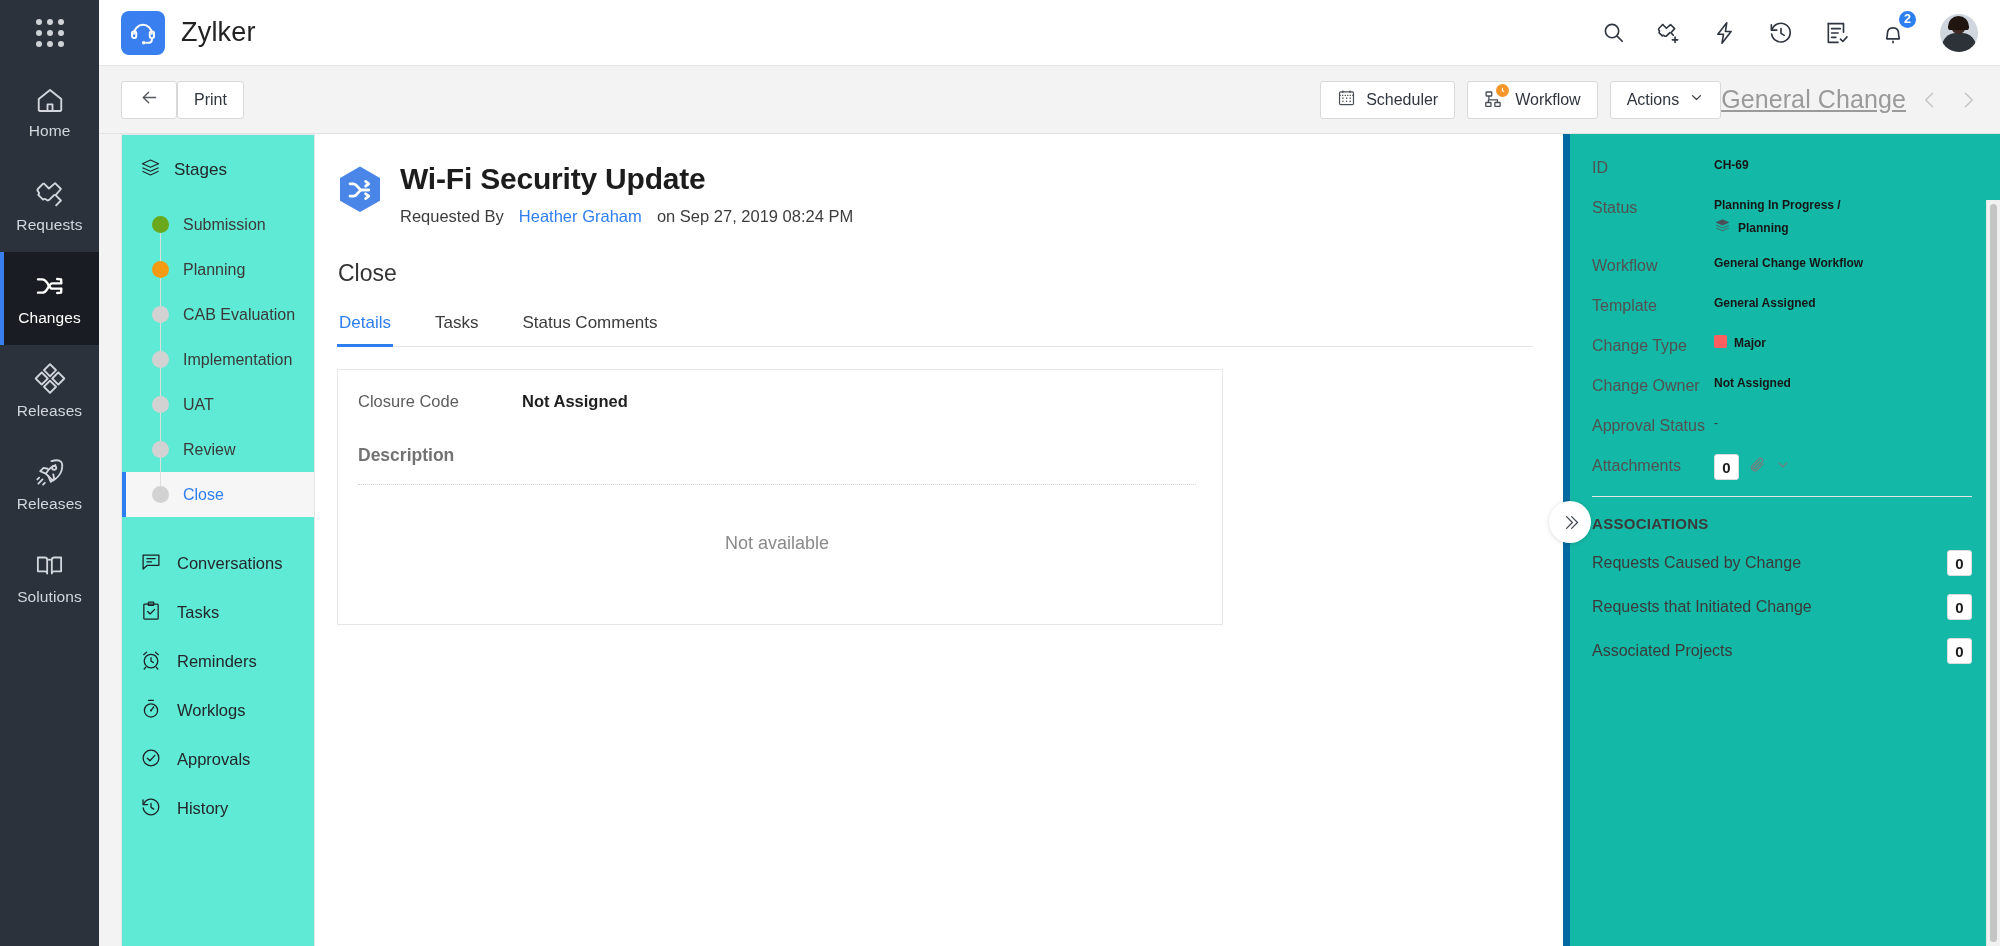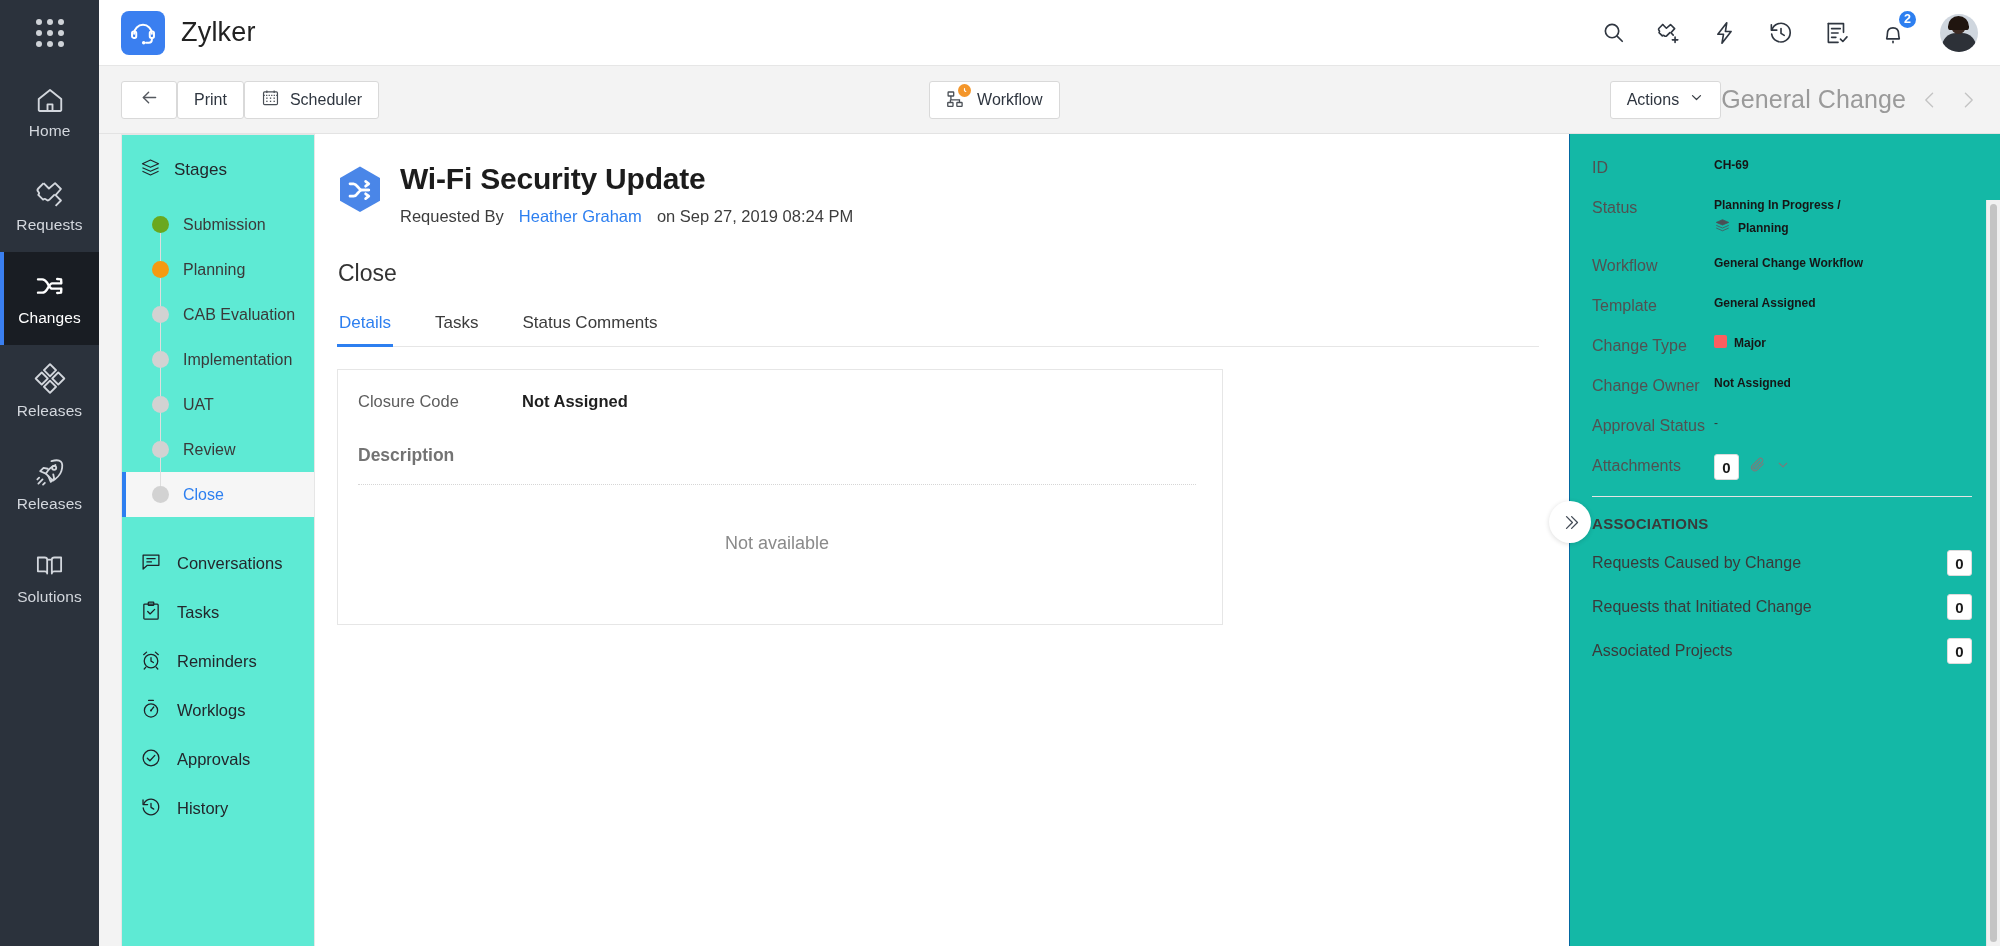--- a/index.html
+++ b/index.html
@@ -66,23 +66,23 @@
   .toolbar {
     height: 68px; flex: 0 0 68px; background: #f3f3f3; display: flex; align-items: center;
     padding: 0 18px 0 22px; border-bottom: 1px solid #e3e3e3;
   }
   .btn {
     height: 38px; background: #ffffff; border: 1px solid #d9d9d9; border-radius: 3px;
     display: inline-flex; align-items: center; gap: 10px; padding: 0 16px;
     font-size: 16px; color: #2f3640; cursor: pointer; white-space: nowrap;
   }
   .btn.icon-only { width: 56px; justify-content: center; padding: 0; }
-  .toolbar-mid { flex: 1 1 auto; display: flex; justify-content: space-between; gap: 12px; }
+  .toolbar-mid { flex: 1 1 auto; display: flex; justify-content: flex-end; gap: 12px; }
   .toolbar-right { display: flex; align-items: center; gap: 10px; }
-  .crumb-title { font-size: 25px; color: #9a9a9a; letter-spacing: .1px; }
+  .crumb-title { font-size: 25px; color: #9a9a9a; letter-spacing: .1px; text-decoration: underline; }
   .chev-nav { color: #c4c4c4; cursor: pointer; display: flex; align-items: center; padding: 0 3px; }
   .wf-icon { position: relative; display: inline-flex; }
   .wf-dot {
     position: absolute; right: -4px; top: -5px; width: 13px; height: 13px;
     border-radius: 50%; background: #f4962a; display:flex; align-items:center; justify-content:center;
   }
 
   
   .body-area { flex: 1 1 auto; display: flex; min-height: 0; background: #f3f3f3; position: relative; }
 
@@ -115,21 +115,21 @@
   .stage-row.current .st-label { color: #2d7ff0; }
 
   .side-links { margin-top: 22px; }
   .side-link {
     display: flex; align-items: center; gap: 15px; height: 49px; padding-left: 18px;
     cursor: pointer; color: #23272c;
   }
   .side-link .sl-label { font-size: 16.5px; }
 
   
-  .main-col { flex: 1 1 auto; background: #ffffff; border-right: 1px solid #0369a1; min-width: 0; overflow: hidden; }
+  .main-col { flex: 1 1 auto; background: #ffffff; border-right: 7px solid #0369a1; min-width: 0; overflow: hidden; }
   .main-inner { padding: 22px 30px 0 22px; }
   .rec-head { display: flex; align-items: flex-start; gap: 17px; padding-top: 6px; }
   .hexicon { width: 46px; height: 52px; flex: 0 0 46px; position: relative; margin-top: 3px; }
   .rec-title { font-size: 30px; font-weight: bold; color: #1c1c1c; line-height: 1.15; letter-spacing: -.2px; }
   .rec-sub { font-size: 16.5px; color: #3d3d3d; margin-top: 10px; }
   .rec-sub a { color: #2d7ff0; text-decoration: none; cursor: pointer; }
   .rec-sub .sep { display: inline-block; width: 6px; }
 
   .stage-name { font-size: 23px; color: #333333; margin: 34px 0 0 0; padding-left: 1px; }
   .tabs { display: flex; gap: 40px; margin-top: 26px; border-bottom: 1px solid #e6e6e6; }

